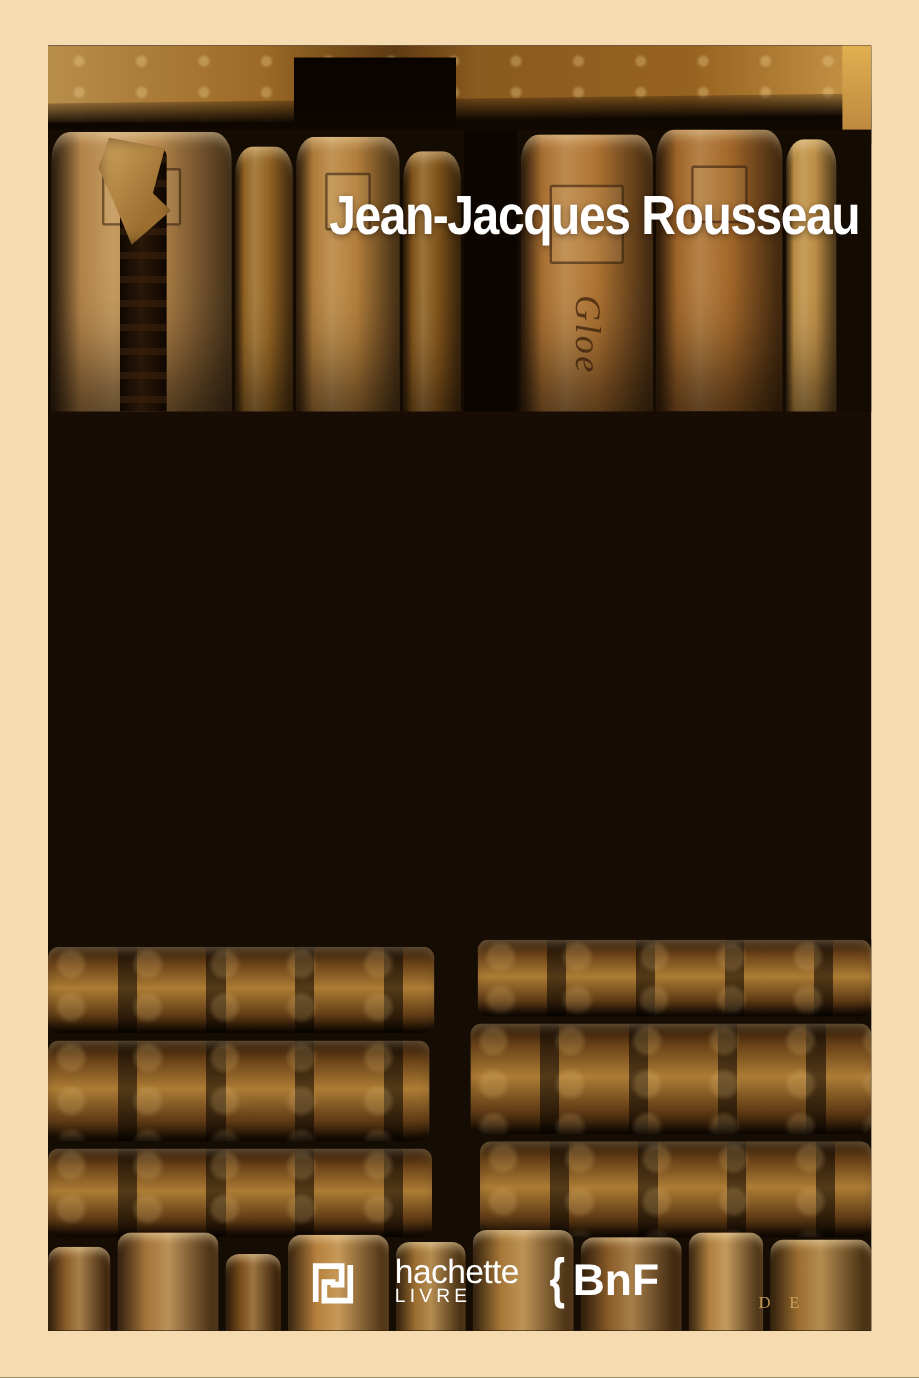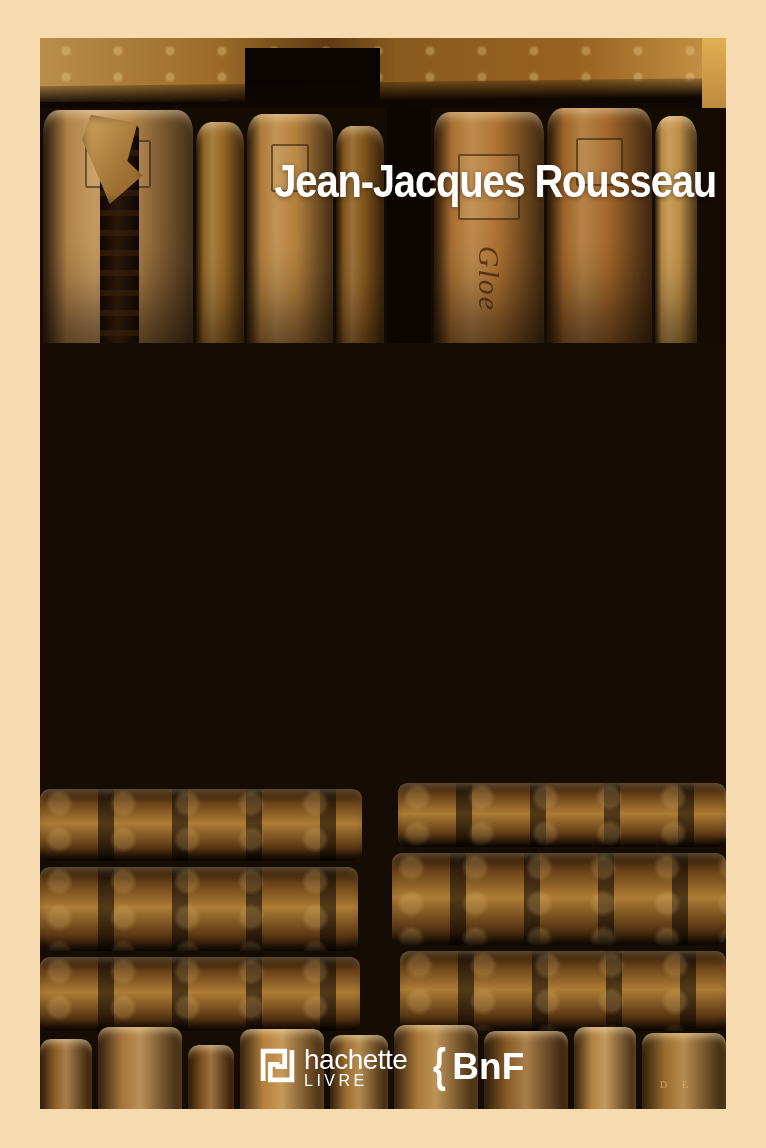--- a/index.html
+++ b/index.html
@@ -114,28 +114,28 @@
   }
   .vspine{
     flex:0 0 auto;border-radius:11px 11px 0 0;
     background:
       linear-gradient(90deg, rgba(20,10,2,.8), rgba(20,10,2,0) 28%, rgba(255,230,175,.25) 50%, rgba(20,10,2,.6) 92%),
       var(--c,#9c6e30);
     box-shadow:inset 0 9px 7px -5px rgba(255,235,190,.5);
   }
   .vspine.grow{flex:1 1 auto;}
   .de-letters{
-    position:absolute;left:620px;top:296px;z-index:4;
-    font-family:"Liberation Serif", serif;font-size:10px;letter-spacing:6px;
+    position:absolute;left:592px;top:296px;z-index:4;
+    font-family:"Liberation Serif", serif;font-size:14px;letter-spacing:6px;
     color:rgba(214,168,98,.85);
   }
 
   
   .logos{position:absolute;left:219px;top:264px;z-index:6;display:flex;align-items:flex-start;}
-  .hachette-group{display:flex;align-items:flex-start;}
+  .hachette-group{display:flex;align-items:flex-end;gap:25px;}
   .h-icon{width:37px;height:37px;display:block;}
   .h-text{margin-left:8px;color:#ffffff;}
   .h-word{font-size:28px;line-height:25px;letter-spacing:-0.5px;}
   .h-sub{font-size:16px;line-height:14px;letter-spacing:3.5px;margin-top:2px;}
   .bnf-group{margin-left:26px;display:flex;align-items:flex-start;color:#ffffff;font-weight:bold;}
   .bnf-brace{font-size:46px;line-height:40px;transform:scaleX(.72) translateY(-2px);transform-origin:left top;}
   .bnf-label{font-size:37px;line-height:40px;margin-left:1px;}
 </style>
 </head>
 <body>

